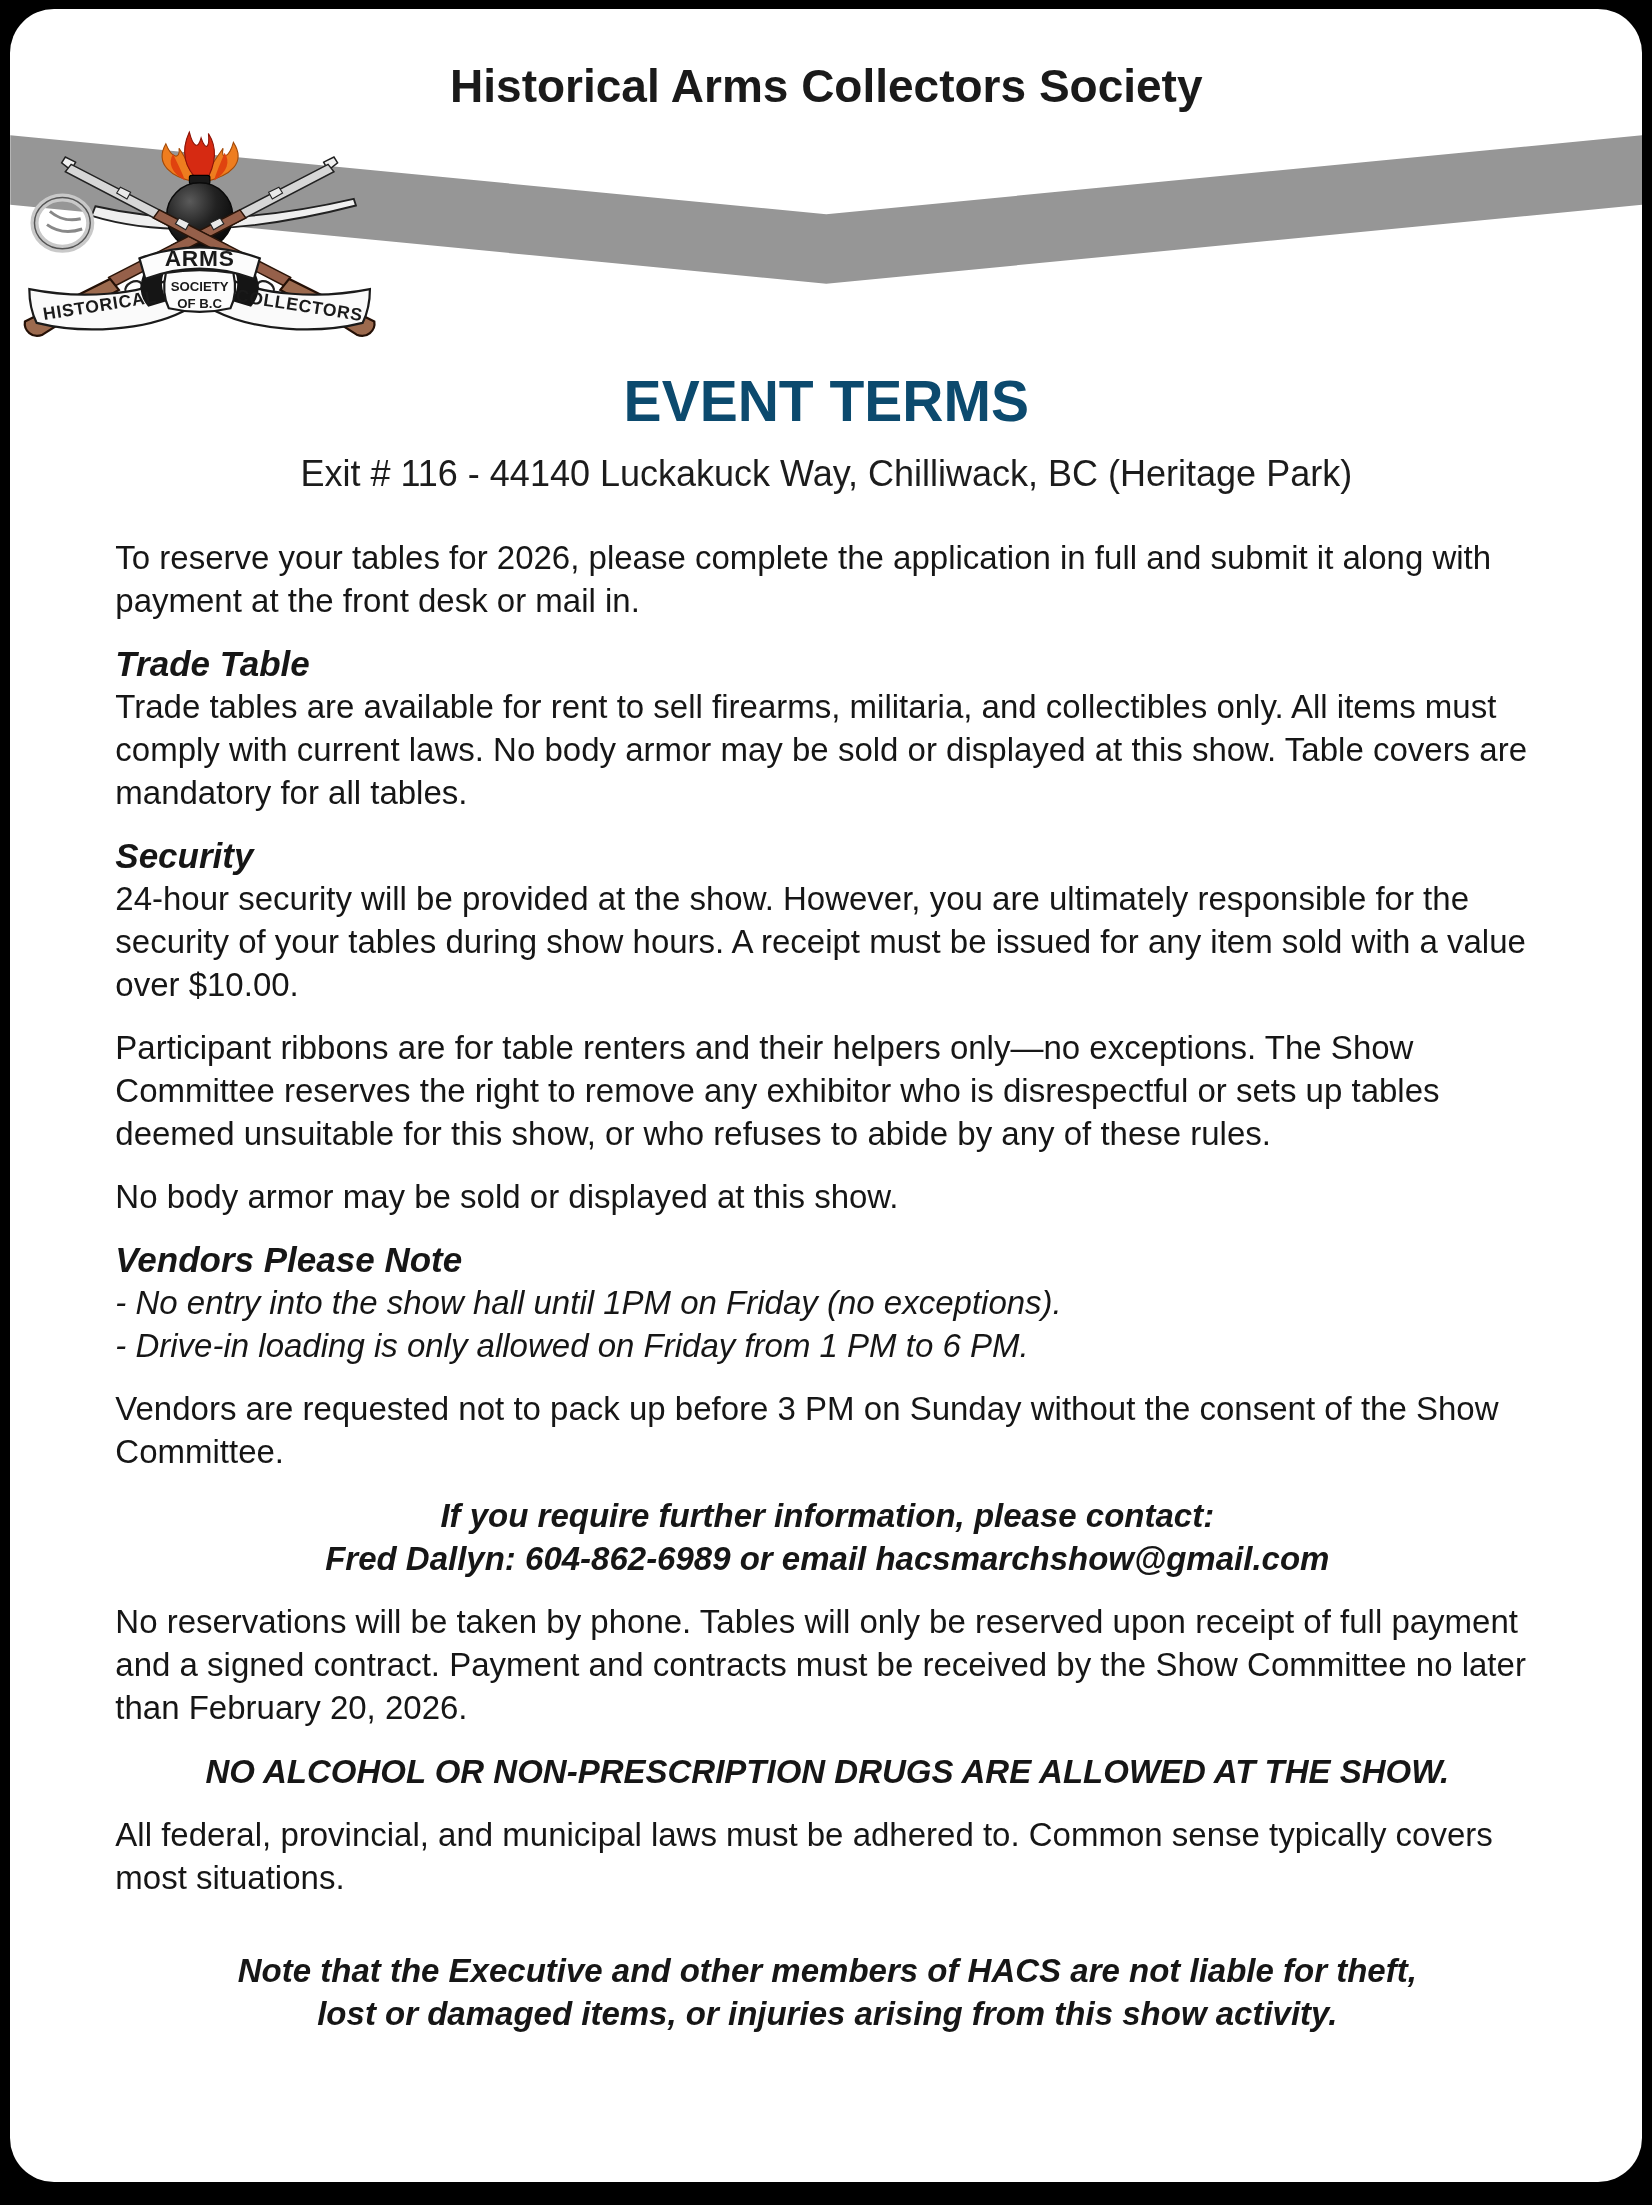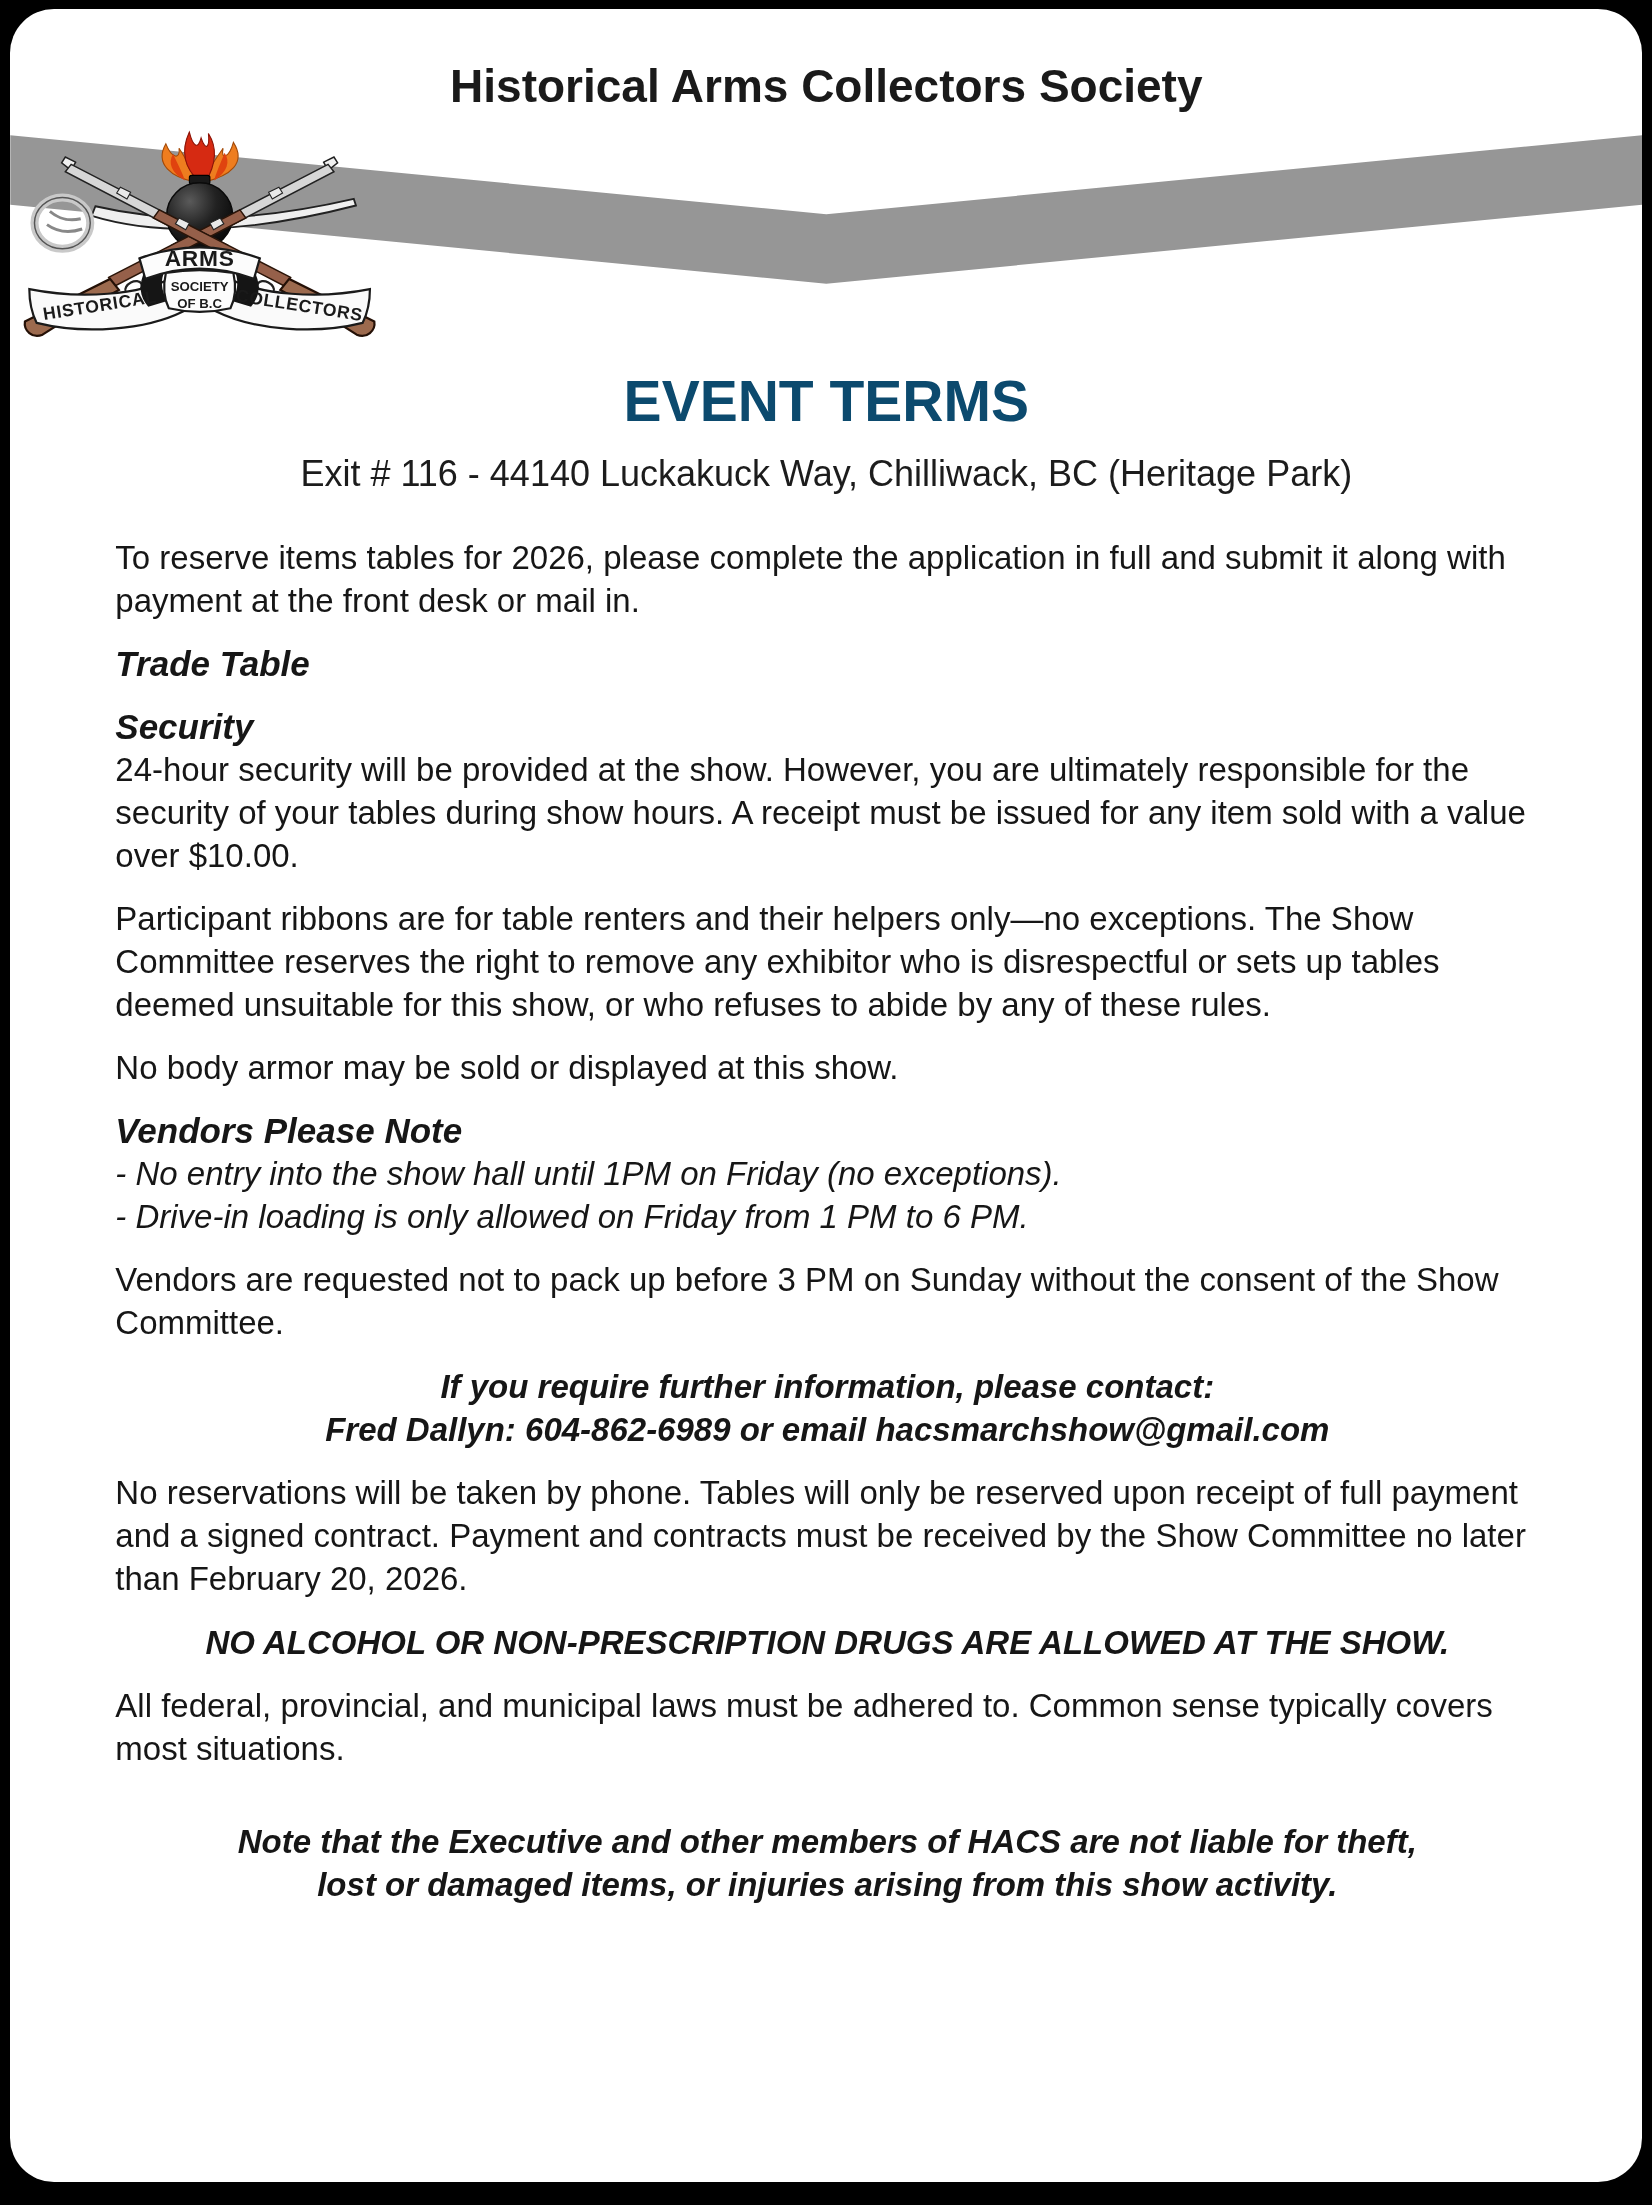--- a/index.html
+++ b/index.html
@@ -156,23 +156,24 @@
         </g>
       </svg>
     </div>
 
     <div class="event-title">EVENT TERMS</div>
 
 
     <div class="address">Exit # 116 - 44140 Luckakuck Way, Chilliwack, BC (Heritage Park)</div>
 
     <div class="body">
-      <div class="p first">To reserve items tables for 2026, please complete the application in full and submit it along with payment at the front desk or mail in.</div>
+      <div class="p first">To reserve your tables for 2026, please complete the application in full and submit it along with payment at the front desk or mail in.</div>
 
       <div class="h">Trade Table</div>
+      <div class="p tight">Trade tables are available for rent to sell firearms, militaria, and collectibles only. All items must comply with current laws. No body armor may be sold or displayed at this show. Table covers are mandatory for all tables.</div>
 
       <div class="h">Security</div>
       <div class="p tight">24-hour security will be provided at the show. However, you are ultimately responsible for the security of your tables during show hours. A receipt must be issued for any item sold with a value over $10.00.</div>
 
       <div class="p">Participant ribbons are for table renters and their helpers only—no exceptions. The Show Committee reserves the right to remove any exhibitor who is disrespectful or sets up tables deemed unsuitable for this show, or who refuses to abide by any of these rules.</div>
 
       <div class="p">No body armor may be sold or displayed at this show.</div>
 
       <div class="h">Vendors Please Note</div>
       <div class="p tight bullets">

